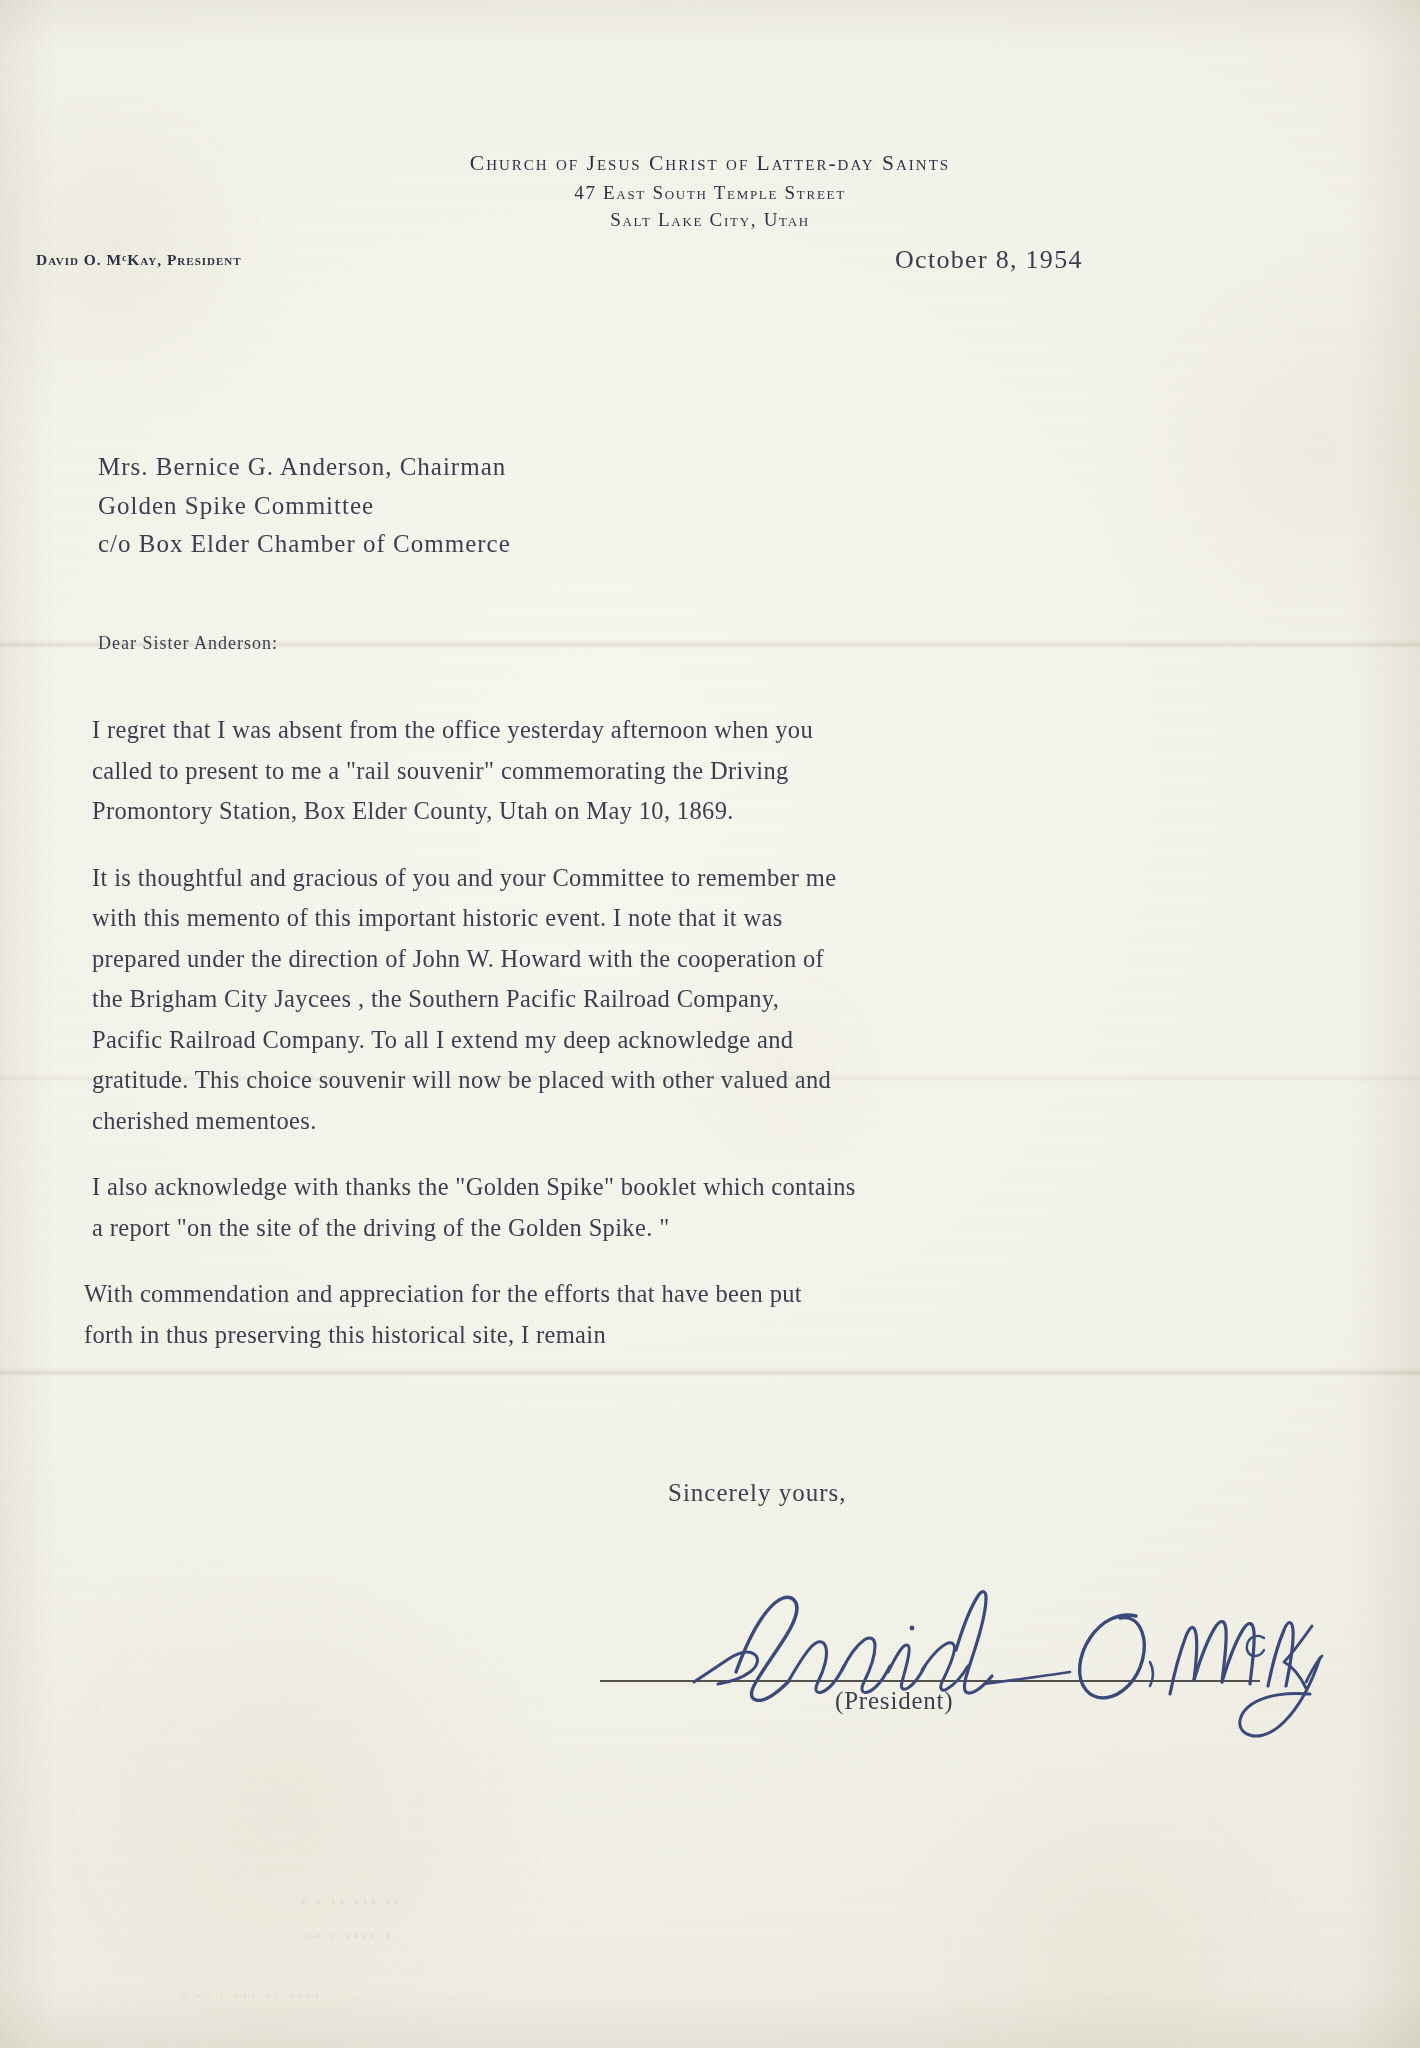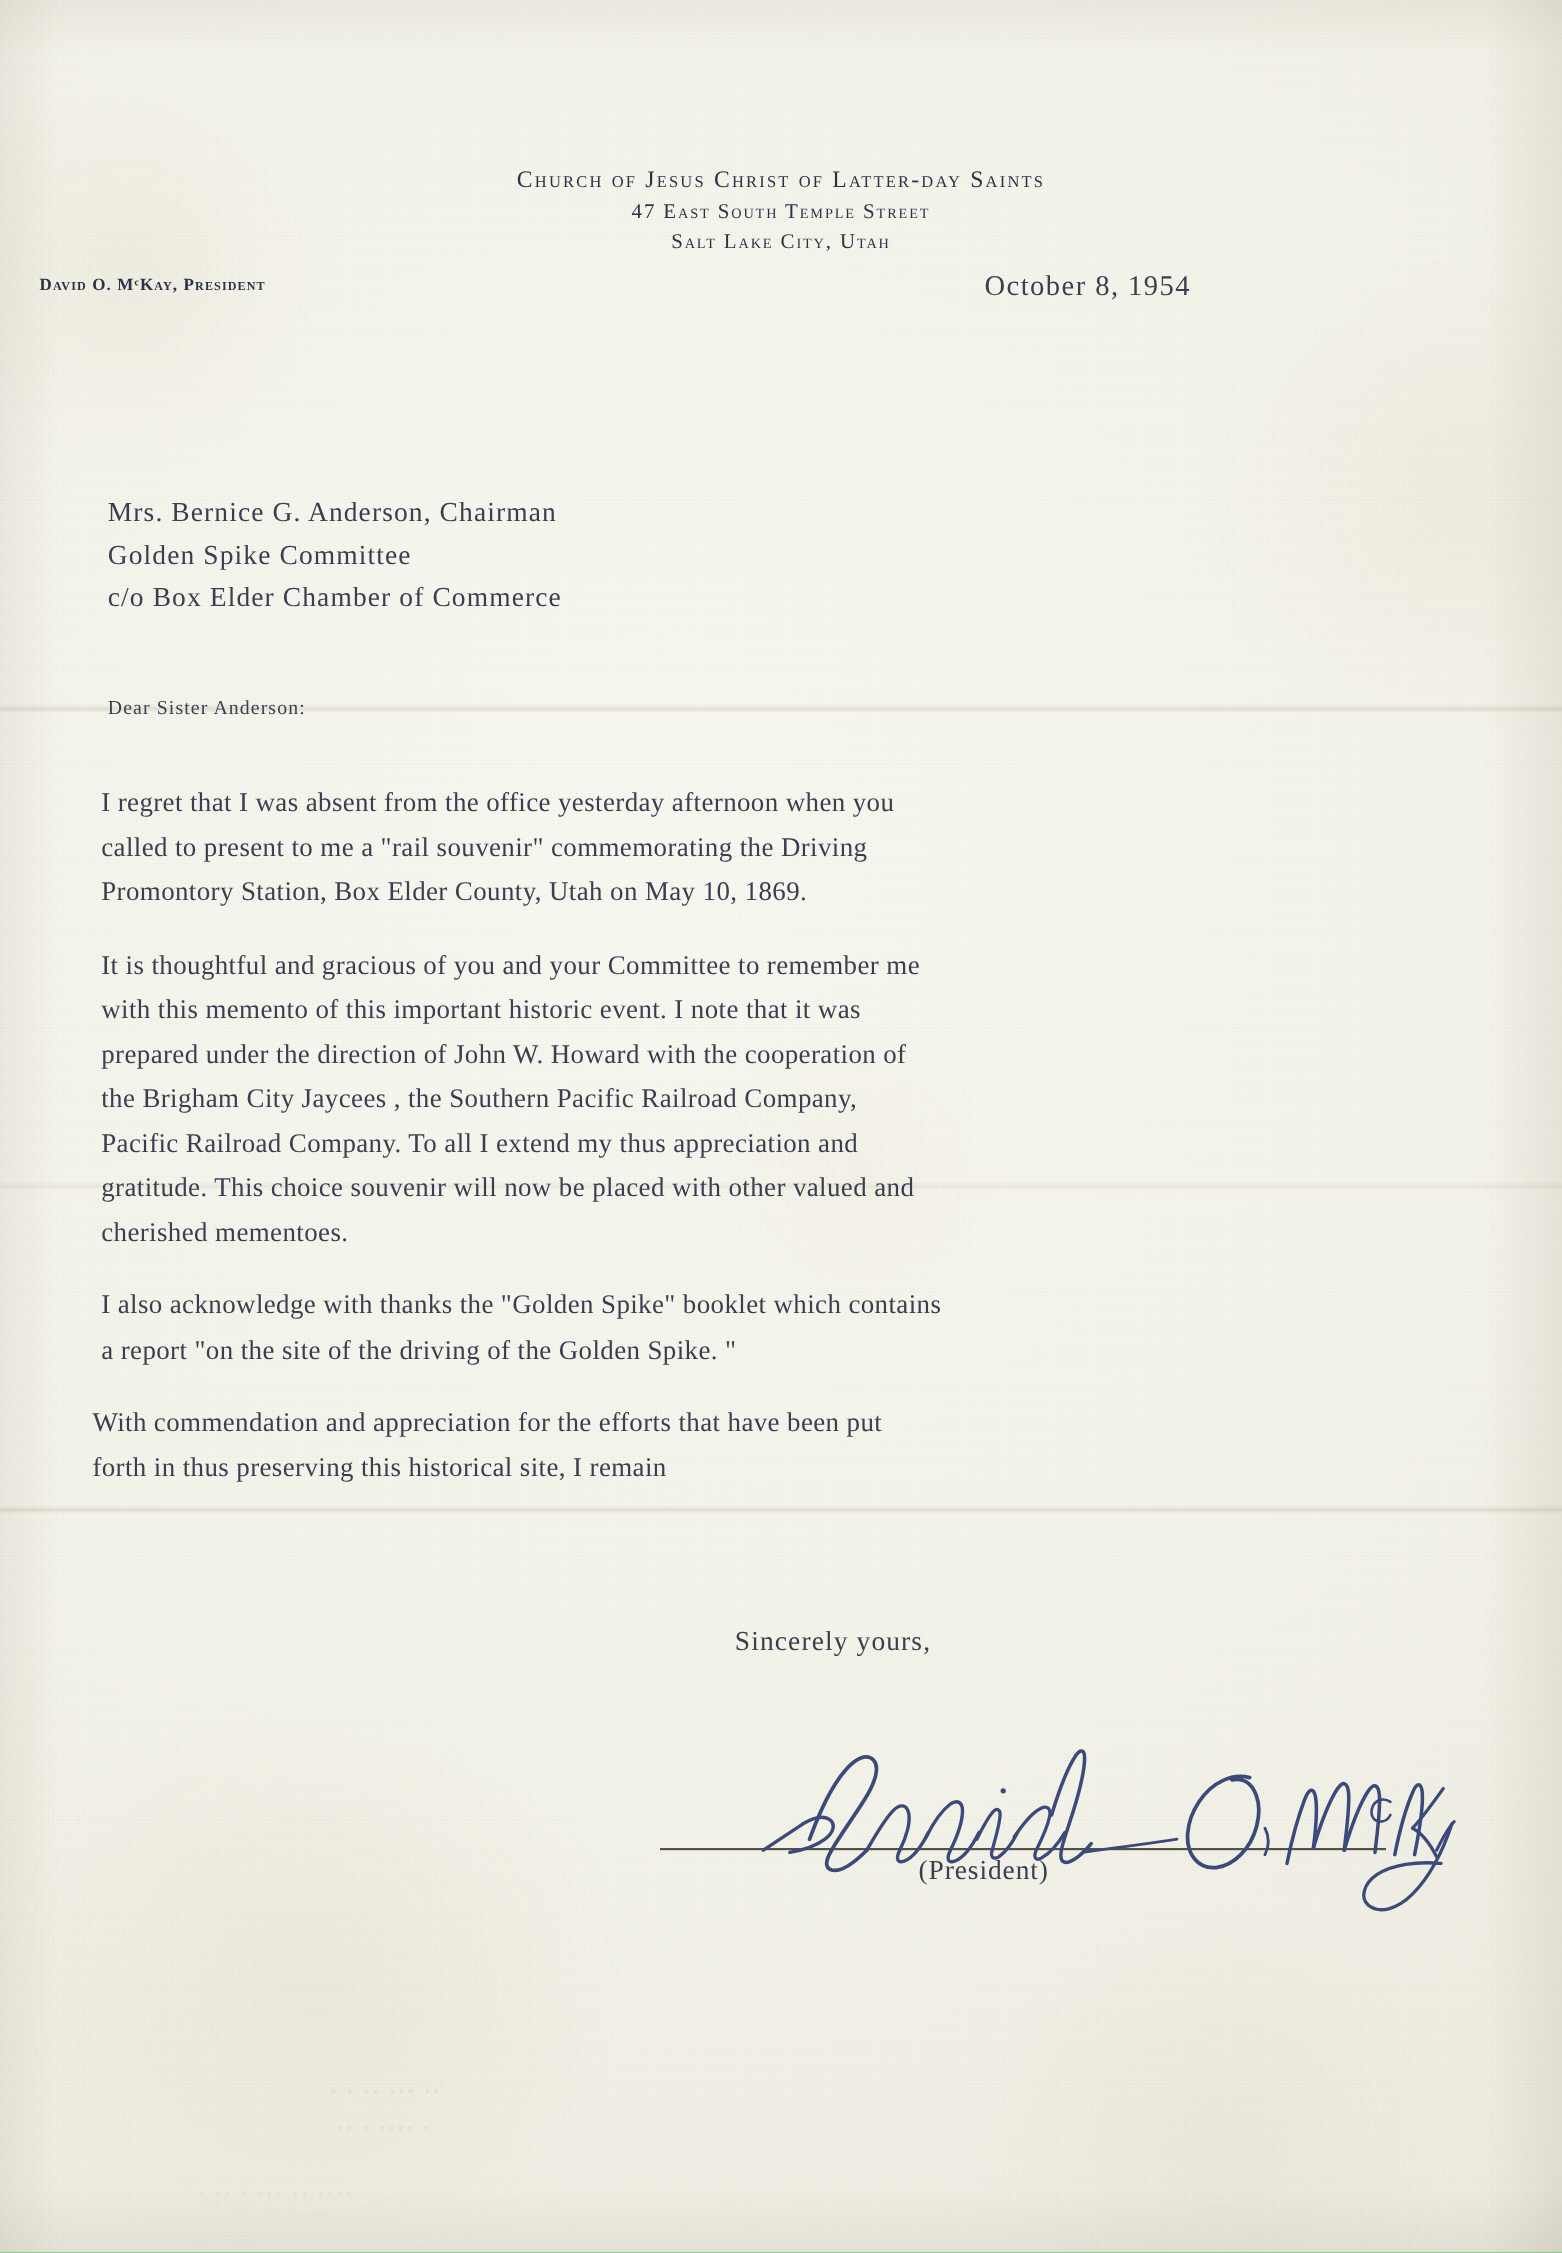--- a/index.html
+++ b/index.html
@@ -10,21 +10,21 @@
   }
   body {
     font-family: "Liberation Serif", serif;
   }
 
   #page {
     position: relative;
     width: 1420px;
     height: 2048px;
     overflow: hidden;
-    background: #22c55e;
+    background: #86efac;
     box-sizing: border-box;
   }
 
   
   #paper-base {
     position: absolute;
     inset: 0;
     background:
       radial-gradient(ellipse 120% 85% at 42% 38%, #f8f7f0 0%, #f4f3ea 48%, #eeece1 82%, #e7e4d7 100%);
   }
@@ -261,21 +261,21 @@
       <span class="ln">I regret that I was absent from the office yesterday afternoon when you</span>
       <span class="ln">called to present to me a "rail souvenir" commemorating the Driving</span>
       <span class="ln">Promontory Station,  Box Elder County,  Utah on May 10, 1869.</span>
     </p>
 
     <p class="para p2">
       <span class="ln">It is thoughtful and gracious of you and your Committee to remember me</span>
       <span class="ln">with this memento of this important historic event.   I note that it was</span>
       <span class="ln">prepared under the direction of John W. Howard with the cooperation of</span>
       <span class="ln">the Brigham City Jaycees ,  the Southern Pacific Railroad Company,</span>
-      <span class="ln">Pacific Railroad Company.   To all I extend my thus appreciation and</span>
+      <span class="ln">Pacific Railroad Company.   To all I extend my deep acknowledge and</span>
       <span class="ln">gratitude.   This choice souvenir will now be placed with other valued and</span>
       <span class="ln">cherished mementoes.</span>
     </p>
 
     <p class="para p3">
       <span class="ln">I also acknowledge with thanks the "Golden Spike" booklet which contains</span>
       <span class="ln">a report "on the site of the driving of the Golden Spike. "</span>
     </p>
 
     <p class="para p5">

